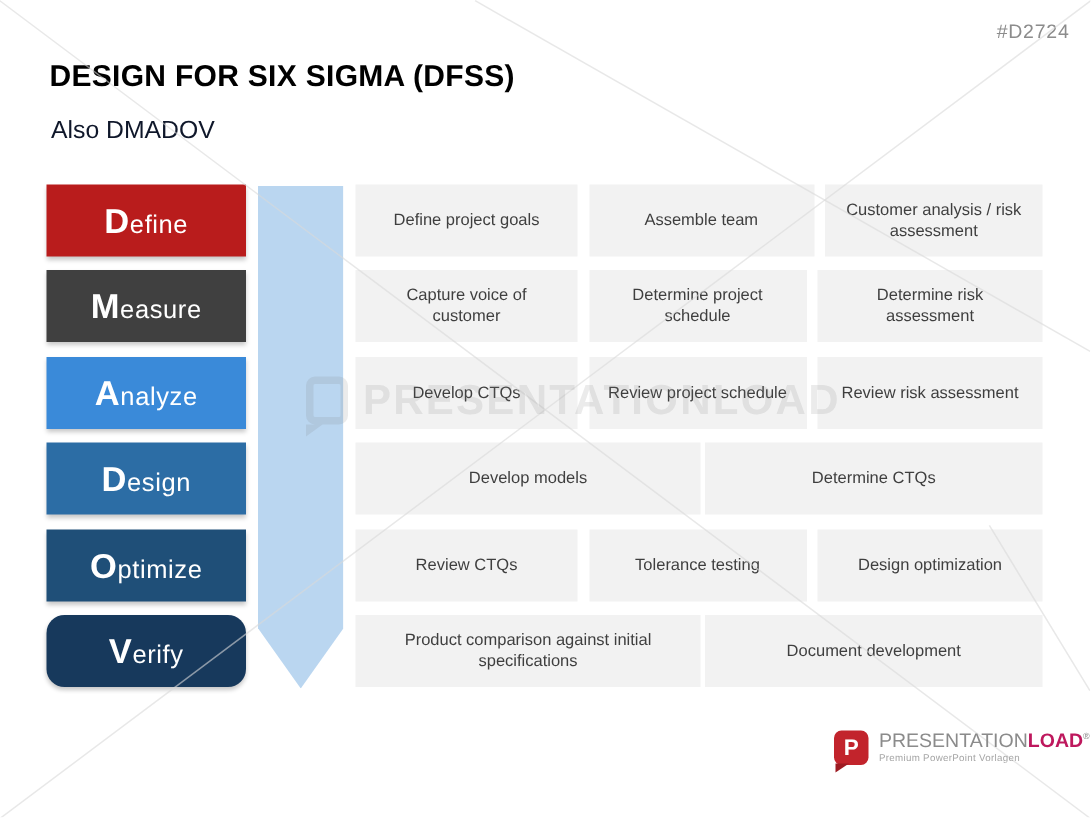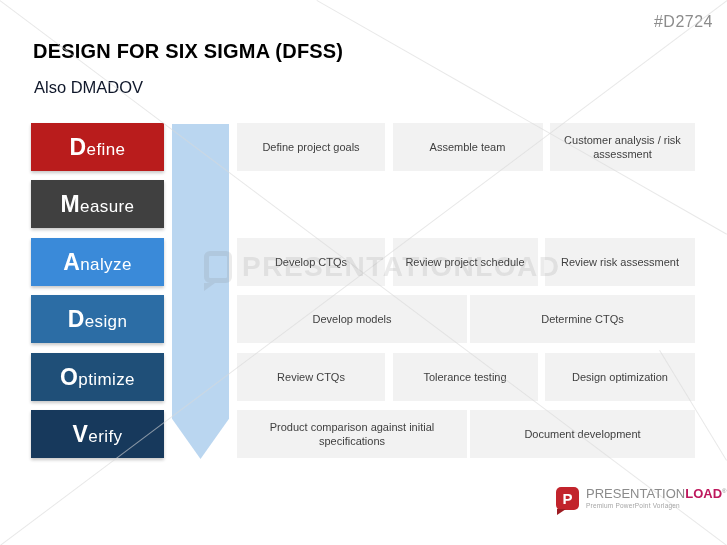--- a/index.html
+++ b/index.html
@@ -1,21 +1,21 @@
 <!DOCTYPE html>
 <html><head>
 <meta charset="utf-8">
 <style>
   html,body{margin:0;padding:0;background:#ffffff;}
   .slide{
     position:relative;width:727px;height:545px;background:#ffffff;overflow:hidden;
     font-family:"Liberation Sans", sans-serif;
   }
   
-  .hash{position:absolute;top:13px;right:14px;font-size:16px;color:#8C8C8C;letter-spacing:0.5px;}
+  .hash{position:absolute;top:13px;right:14px;font-size:13px;color:#8C8C8C;letter-spacing:0.5px;}
   .title{position:absolute;left:33px;top:40px;margin:0;font-size:20px;font-weight:600;color:#000000;letter-spacing:0.2px;}
   .subtitle{position:absolute;left:34px;top:78px;font-size:16.5px;color:#0f172a;}
 
   
   .pos-r0{top:123px}.pos-r1{top:180px}.pos-r2{top:238px}
   .pos-r3{top:295px}.pos-r4{top:353px}.pos-r5{top:410px}
 
   
   .stage{
     position:absolute;left:31px;width:133px;height:48px;
@@ -87,30 +87,35 @@
   </div>
   <div class="stage pos-r2" style="background: rgb(58, 138, 217);">
     <span class="stage-text"><span class="initial">A</span><span>nalyze</span></span>
   </div>
   <div class="stage pos-r3" style="background: rgb(44, 109, 165);">
     <span class="stage-text"><span class="initial">D</span><span>esign</span></span>
   </div>
   <div class="stage pos-r4" style="background: rgb(31, 79, 120);">
     <span class="stage-text"><span class="initial">O</span><span>ptimize</span></span>
   </div>
-  <div class="stage pos-r5" style="background: rgb(23, 57, 92);">
+  <div class="stage pos-r5" style="background: rgb(23, 57, 92); border-radius: 12px;">
     <span class="stage-text"><span class="initial">V</span><span>erify</span></span>
   </div>
 
   <div class="arrow" style="background: rgb(186, 214, 240);"></div>
 
   <div class="task-row pos-r0">
     <div class="cell w148">Define project goals</div>
     <div class="cell w150">Assemble team</div>
     <div class="cell w145">Customer analysis / risk assessment</div>
+  </div>
+  <div class="task-row pos-r1">
+    <div class="cell w148">Capture voice of customer</div>
+    <div class="cell w145">Determine project schedule</div>
+    <div class="cell w150">Determine risk assessment</div>
   </div>
   <div class="task-row pos-r2">
     <div class="cell w148">Develop CTQs</div>
     <div class="cell w145">Review project schedule</div>
     <div class="cell w150">Review risk assessment</div>
   </div>
   <div class="task-row pos-r3">
     <div class="cell w230">Develop models</div>
     <div class="cell w225">Determine CTQs</div>
   </div>

